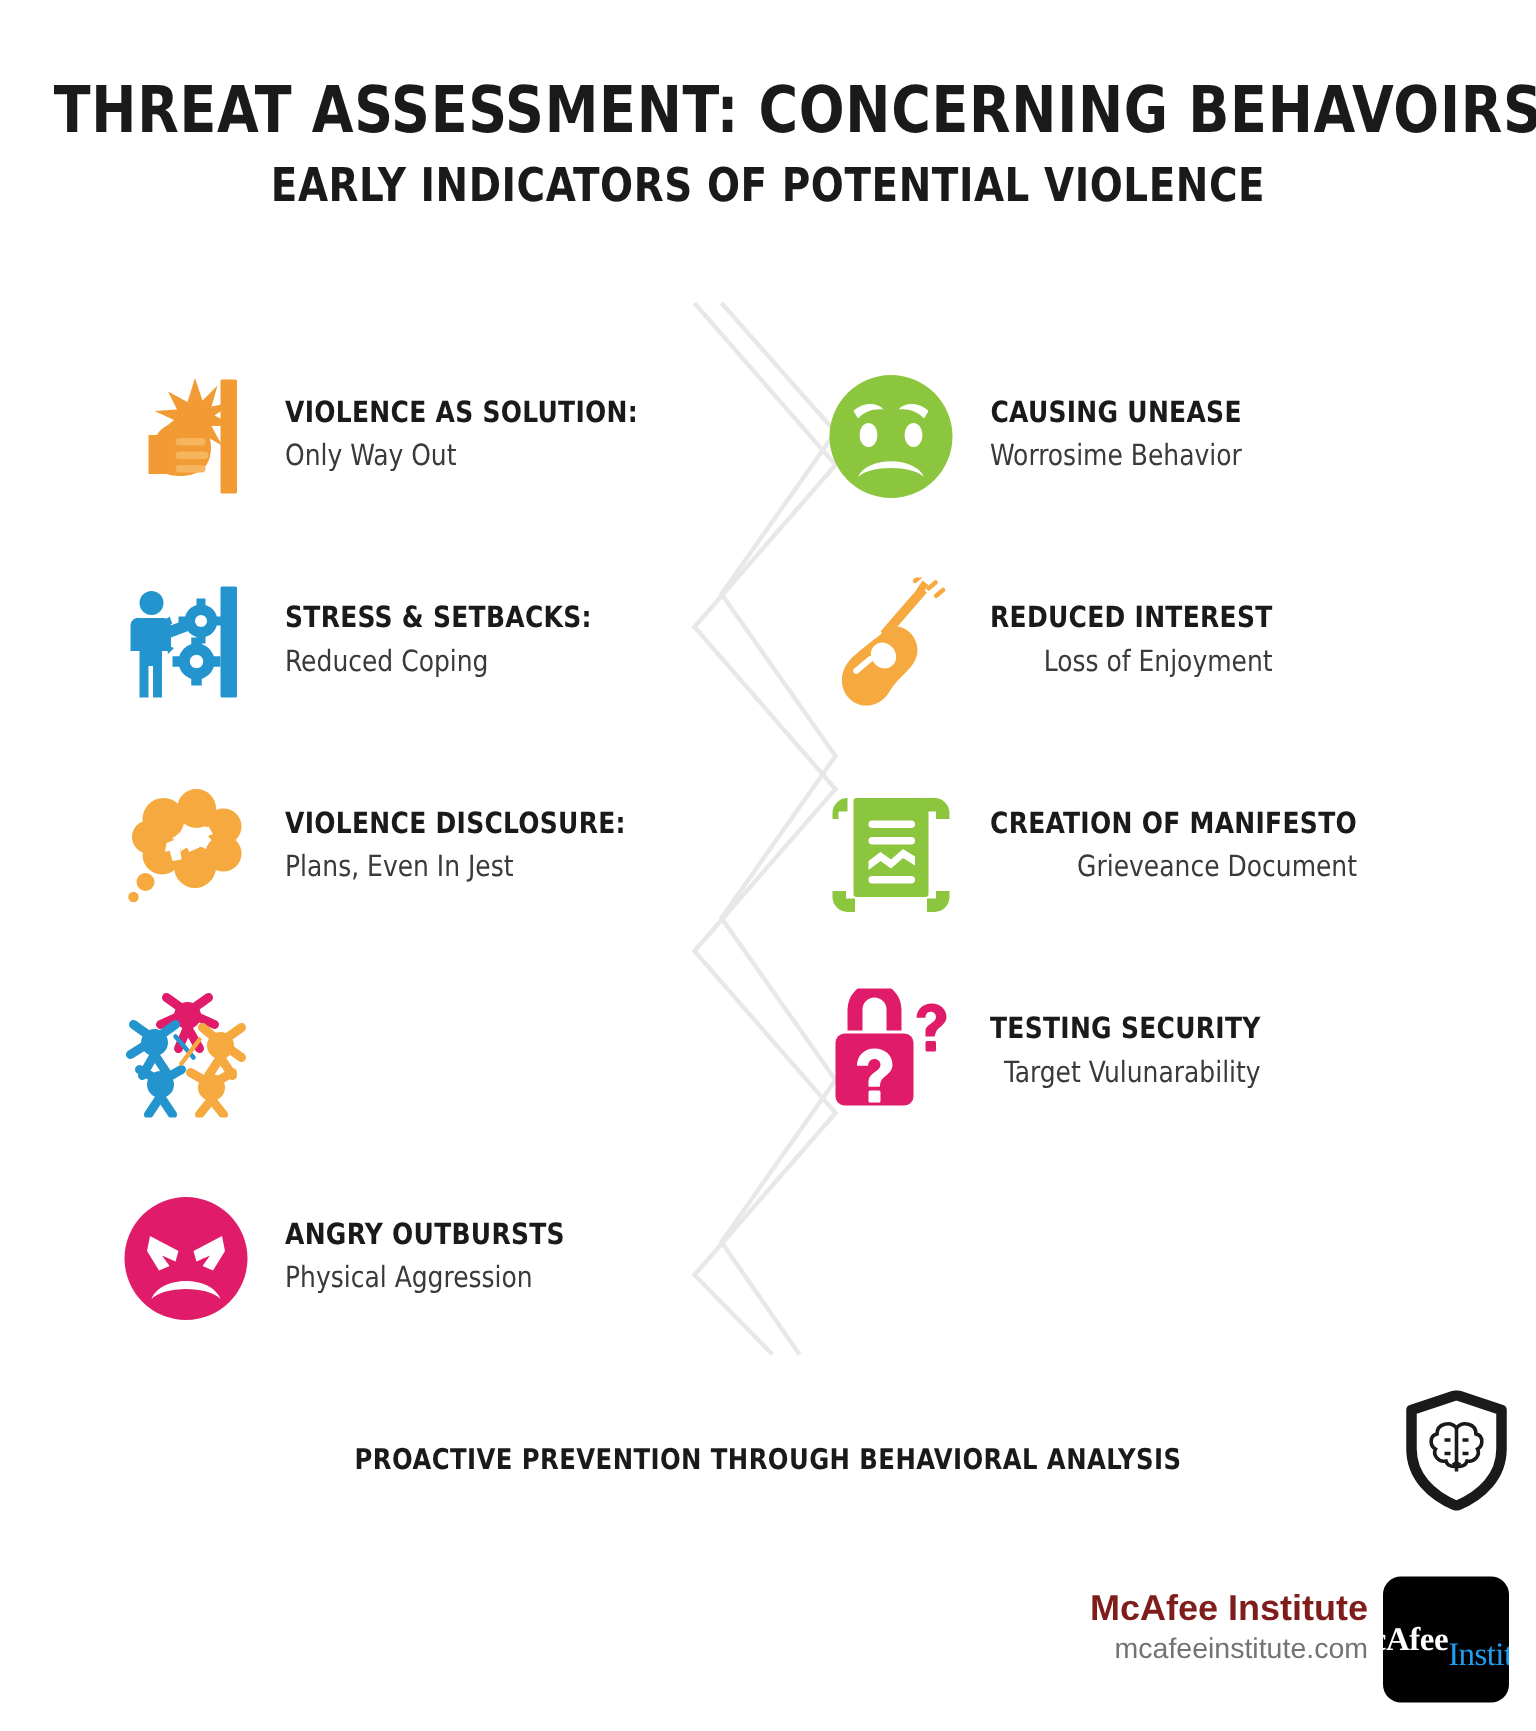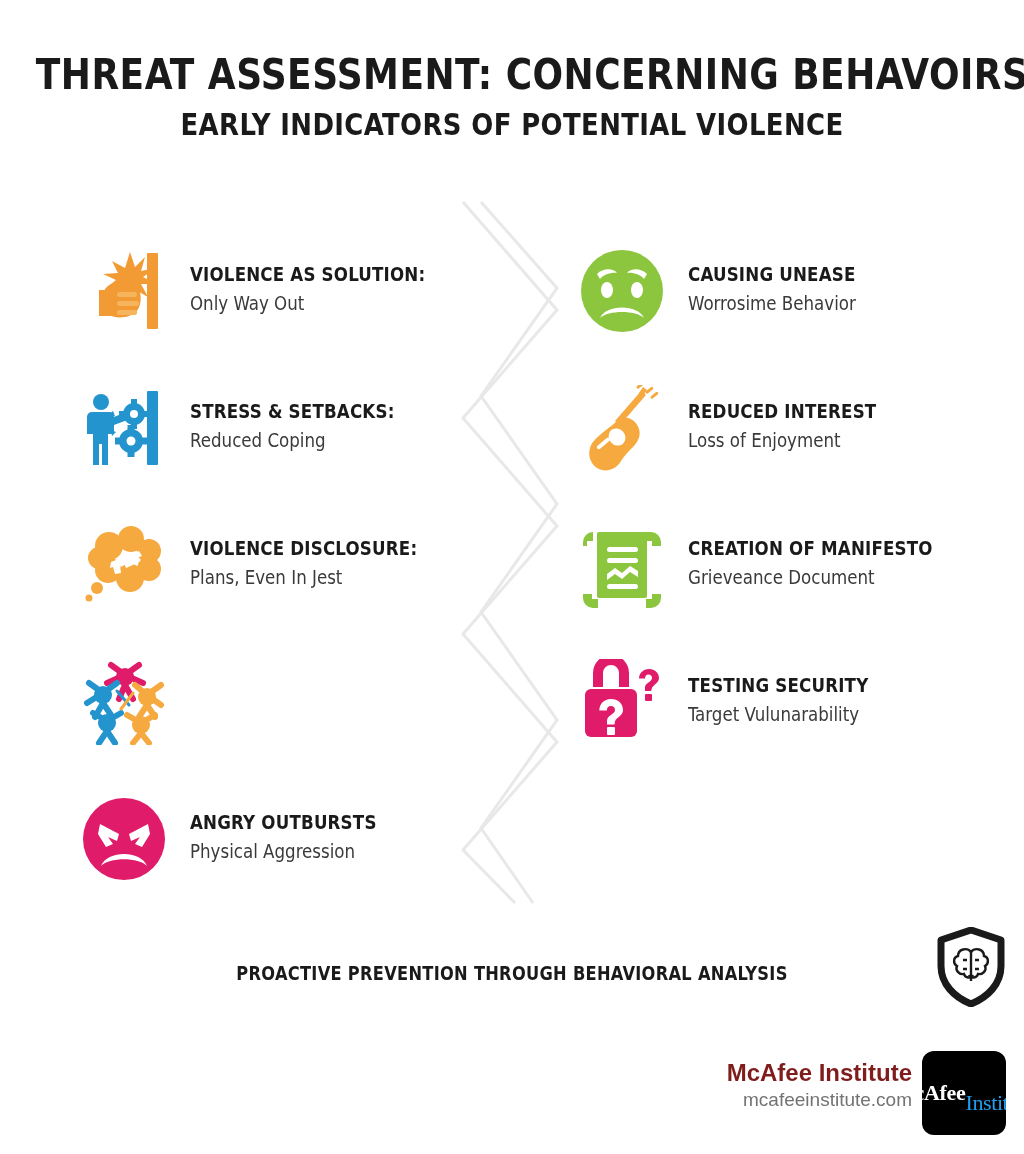--- a/index.html
+++ b/index.html
@@ -39,21 +39,21 @@
     transform-origin:center;
     white-space:nowrap;
   }
 
   
   .zigzag{position:absolute;left:455px;top:200px;width:110px;height:705px;}
 
   
   .col{position:absolute;top:222px;width:420px;}
   .col-left{left:78px;}
-  .col-right{left:576px;}
+  .col-right{left:548px;text-align:right;}
 
   .item{
     position:relative;
     height:137px;
     display:flex;
     align-items:center;
   }
   .item-icon{
     width:92px;height:92px;
     flex:0 0 92px;

